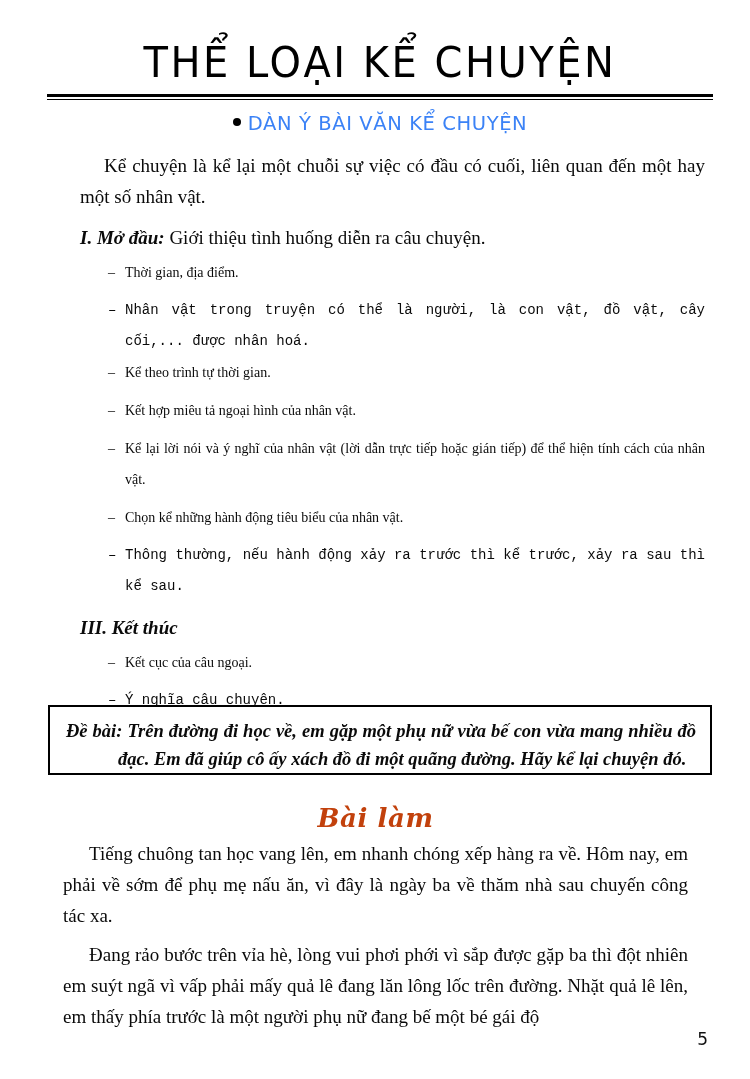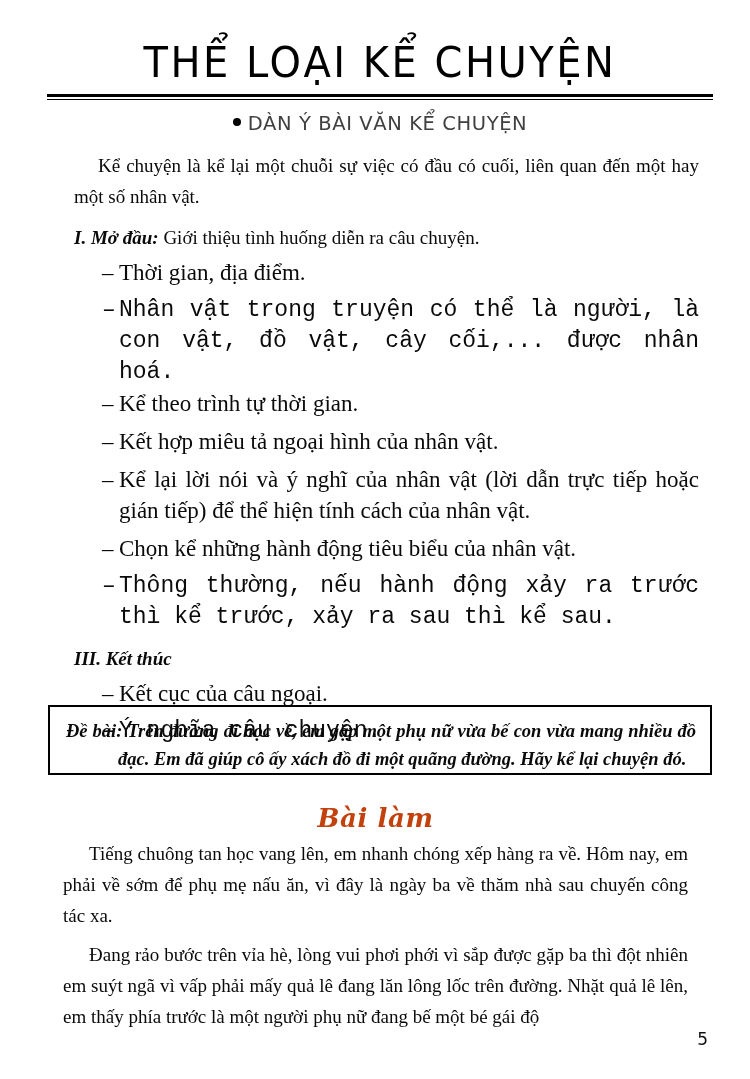--- a/index.html
+++ b/index.html
@@ -66,37 +66,37 @@
   
   .section-heading {
     position: absolute;
     left: 47px;
     top: 112px;
     width: 666px;
     text-align: center;
     font-family: "DejaVu Sans", "Liberation Sans", sans-serif;
     font-size: 19.5px;
     letter-spacing: 0.6px;
-    color: #404040;
+    color: #3b82f6;
     white-space: nowrap;
   }
   .section-heading .dot {
     display: inline-block;
     width: 8px;
     height: 8px;
     border-radius: 50%;
     background: #000;
     vertical-align: 0.22em;
     margin-right: 7px;
   }
 
   
   .content {
     position: absolute;
-    left: 74px;
+    left: 80px;
     top: 150px;
     width: 625px;
   }
 
   p.para {
     margin: 0 0 0 0;
     font-size: 19px;
     line-height: 31px;
     text-align: justify;
     text-indent: 24px;
@@ -115,21 +115,21 @@
     font-style: normal;
   }
 
   ul.dash-list {
     list-style: none;
     margin: 0;
     padding: 0 0 0 28px;
   }
   ul.dash-list li {
     position: relative;
-    font-size: 23px;
+    font-size: 14px;
     line-height: 31px;
     text-align: justify;
     padding-left: 17px;
     margin-bottom: 7px;
   }
   ul.dash-list li::before {
     content: "\2013";
     position: absolute;
     left: 0;
     top: 0;

